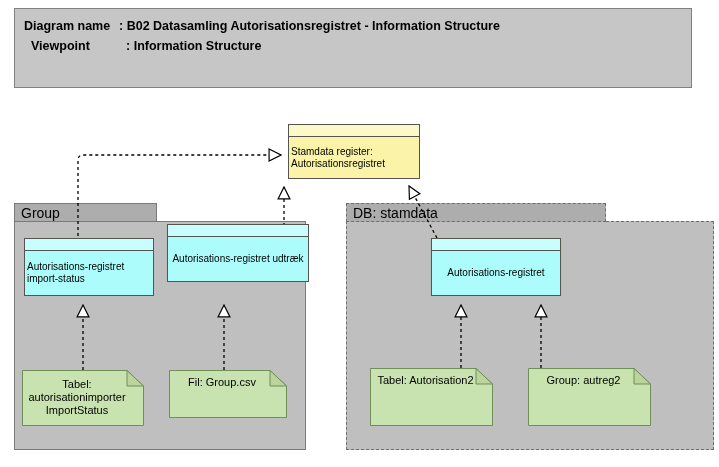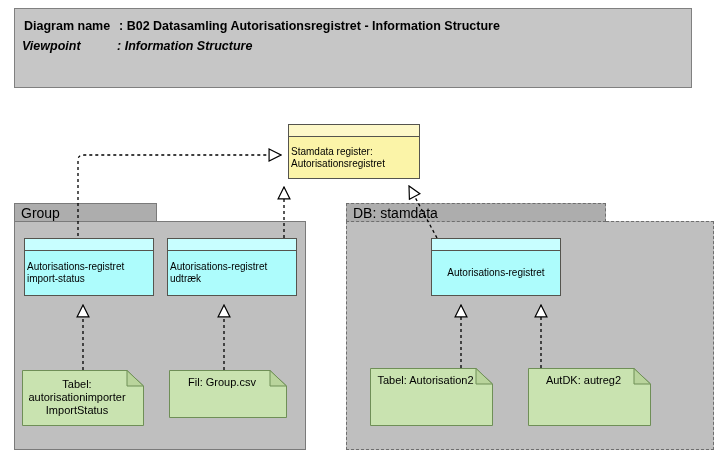--- a/index.html
+++ b/index.html
@@ -5,21 +5,21 @@
   html,body{margin:0;padding:0;background:#ffffff;}
   body{width:719px;height:467px;overflow:hidden;
        font-family:"Liberation Sans","DejaVu Sans",sans-serif;color:#000;}
   #canvas{position:relative;width:719px;height:467px;background:#ffffff;}
 
   
   .title-box{position:absolute;left:14px;top:8px;width:678px;height:80px;
              background:#c6c6c6;border:1px solid #808080;box-sizing:border-box;padding-left:24px;}
   .title-line{position:absolute;font-weight:bold;font-size:12.5px;white-space:pre;}
   .t-l1{left:9px;top:10px;}
-  .t-l2{left:7px;top:30px;font-style:italic;}
+  .t-l2{left:16px;top:30px;}
   .t-key{display:inline-block;}
   .k-w{width:95px;}
 
   
   .grp{position:absolute;box-sizing:border-box;}
   .grp .tab{position:absolute;left:0;top:0;height:19px;background:#adadad;
             box-sizing:border-box;}
   .grp .body{position:absolute;left:0;background:#bfbfbf;box-sizing:border-box;}
   .grp .tab-label{position:absolute;left:7px;top:2px;font-size:14px;
                   white-space:nowrap;}
@@ -46,21 +46,21 @@
              display:flex;align-items:center;justify-content:center;
              text-align:left;font-size:10px;line-height:1.18;
              word-break:break-word;}
   .yellow{background:#fbf4a8;}
   .yellow .strip{background:#fdf8c9;}
   .cyan{background:#adfcfc;}
   .cyan .strip{background:#c8feff;}
 
   #node-stamdata{left:288px;top:124px;width:132px;height:55px;}
   #node-import-status{left:24px;top:238px;width:130px;height:58px;}
-  #node-udtraek{left:167px;top:238px;width:130px;height:58px;}
+  #node-udtraek{left:167px;top:224px;width:142px;height:58px;}
   #node-autreg{left:431px;top:238px;width:130px;height:58px;}
 
   
   .doc{position:absolute;box-sizing:border-box;}
   .doc svg{position:absolute;left:0;top:0;overflow:visible;}
   .doc .dlbl{position:absolute;left:4px;right:16px;text-align:center;
              font-size:11px;line-height:1.2;word-break:break-word;}
   .doc.center .dlbl{top:50%;transform:translateY(-50%);}
   .doc.top .dlbl{top:6px;}
 
@@ -159,16 +159,16 @@
       <path d="M106,0.5 L122.5,16 H106 Z" fill="#b9d49c" stroke="#6f8f57" stroke-width="1"></path>
     </svg>
     <div class="dlbl">Tabel: Autorisation2</div>
   </div>
 
   <div class="doc top" id="doc-autreg2">
     <svg width="123" height="58">
       <path d="M0.5,0.5 H106 L122.5,16 V57.5 H0.5 Z" fill="#c9e3b0" stroke="#6f8f57" stroke-width="1"></path>
       <path d="M106,0.5 L122.5,16 H106 Z" fill="#b9d49c" stroke="#6f8f57" stroke-width="1"></path>
     </svg>
-    <div class="dlbl">AutDK: autreg2</div>
+    <div class="dlbl">Group: autreg2</div>
   </div>
 
 </div>
 
 </body></html>

